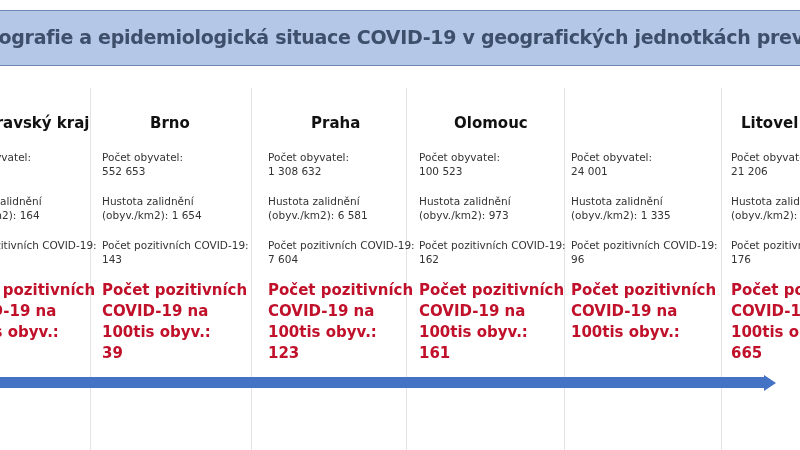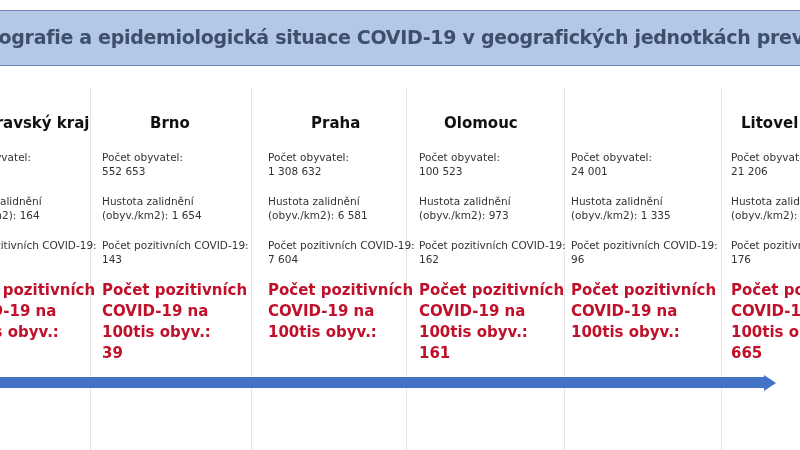--- a/index.html
+++ b/index.html
@@ -90,25 +90,26 @@
   <div class="stat" style="top:62px; left:0">Počet obyvatel:</div>
   <div class="stat" style="top:76px; left:0">1 308 632</div>
   <div class="stat" style="top:106px; left:0">Hustota zalidnění</div>
   <div class="stat" style="top:120px; left:0"><span>(obyv./km2): </span><span>6 581</span></div>
   <div class="stat" style="top:150px; left:0">Počet pozitivních COVID-19:</div>
   <div class="stat" style="top:164px; left:0">7 604</div>
   <div class="highlight" style="left:0">
     <div>Počet pozitivních</div>
     <div>COVID-19 na</div>
     <div>100tis obyv.:</div>
+    <div>123</div>
   </div>
 </div>
 
 <div class="col" style="left:419px; width:145px;">
-  <div class="col-title" style="left:25px">Olomouc</div>
+  <div class="col-title" style="left:35px">Olomouc</div>
   <div class="stat" style="top:62px; left:0">Počet obyvatel:</div>
   <div class="stat" style="top:76px; left:0">100 523</div>
   <div class="stat" style="top:106px; left:0">Hustota zalidnění</div>
   <div class="stat" style="top:120px; left:0"><span>(obyv./km2): </span><span>973</span></div>
   <div class="stat" style="top:150px; left:0">Počet pozitivních COVID-19:</div>
   <div class="stat" style="top:164px; left:0">162</div>
   <div class="highlight" style="left:0">
     <div>Počet pozitivních</div>
     <div>COVID-19 na</div>
     <div>100tis obyv.:</div>

